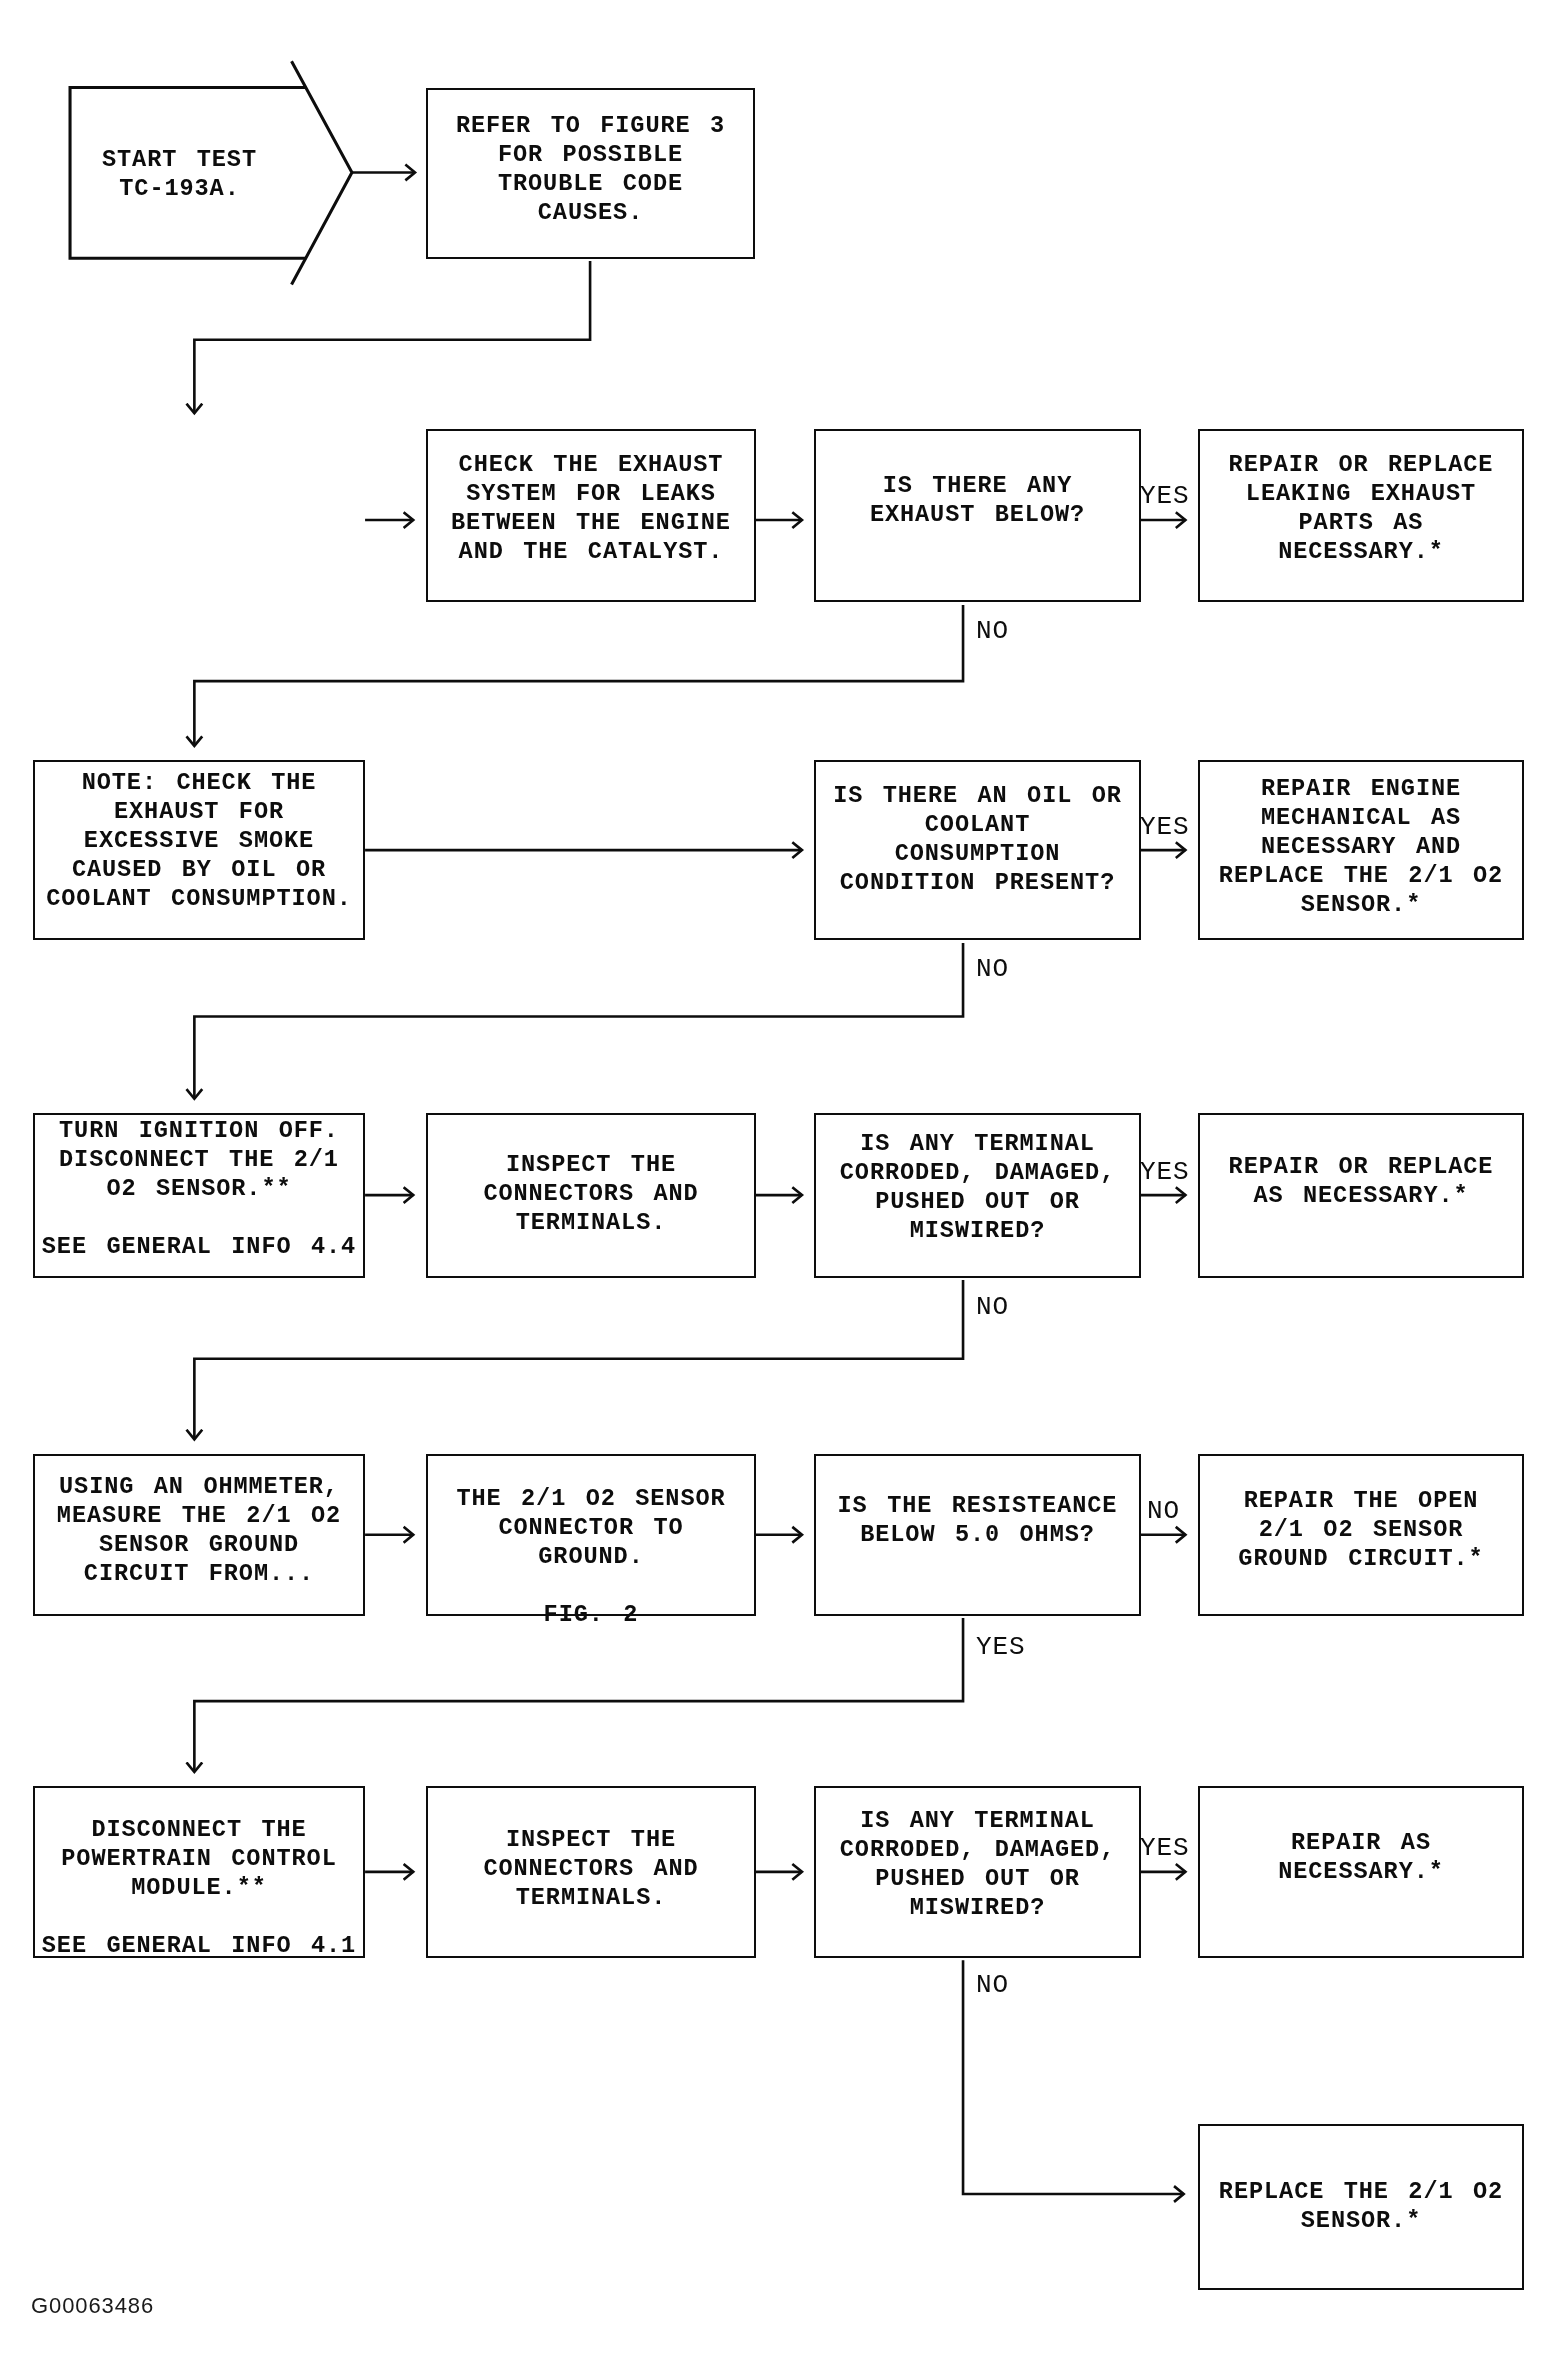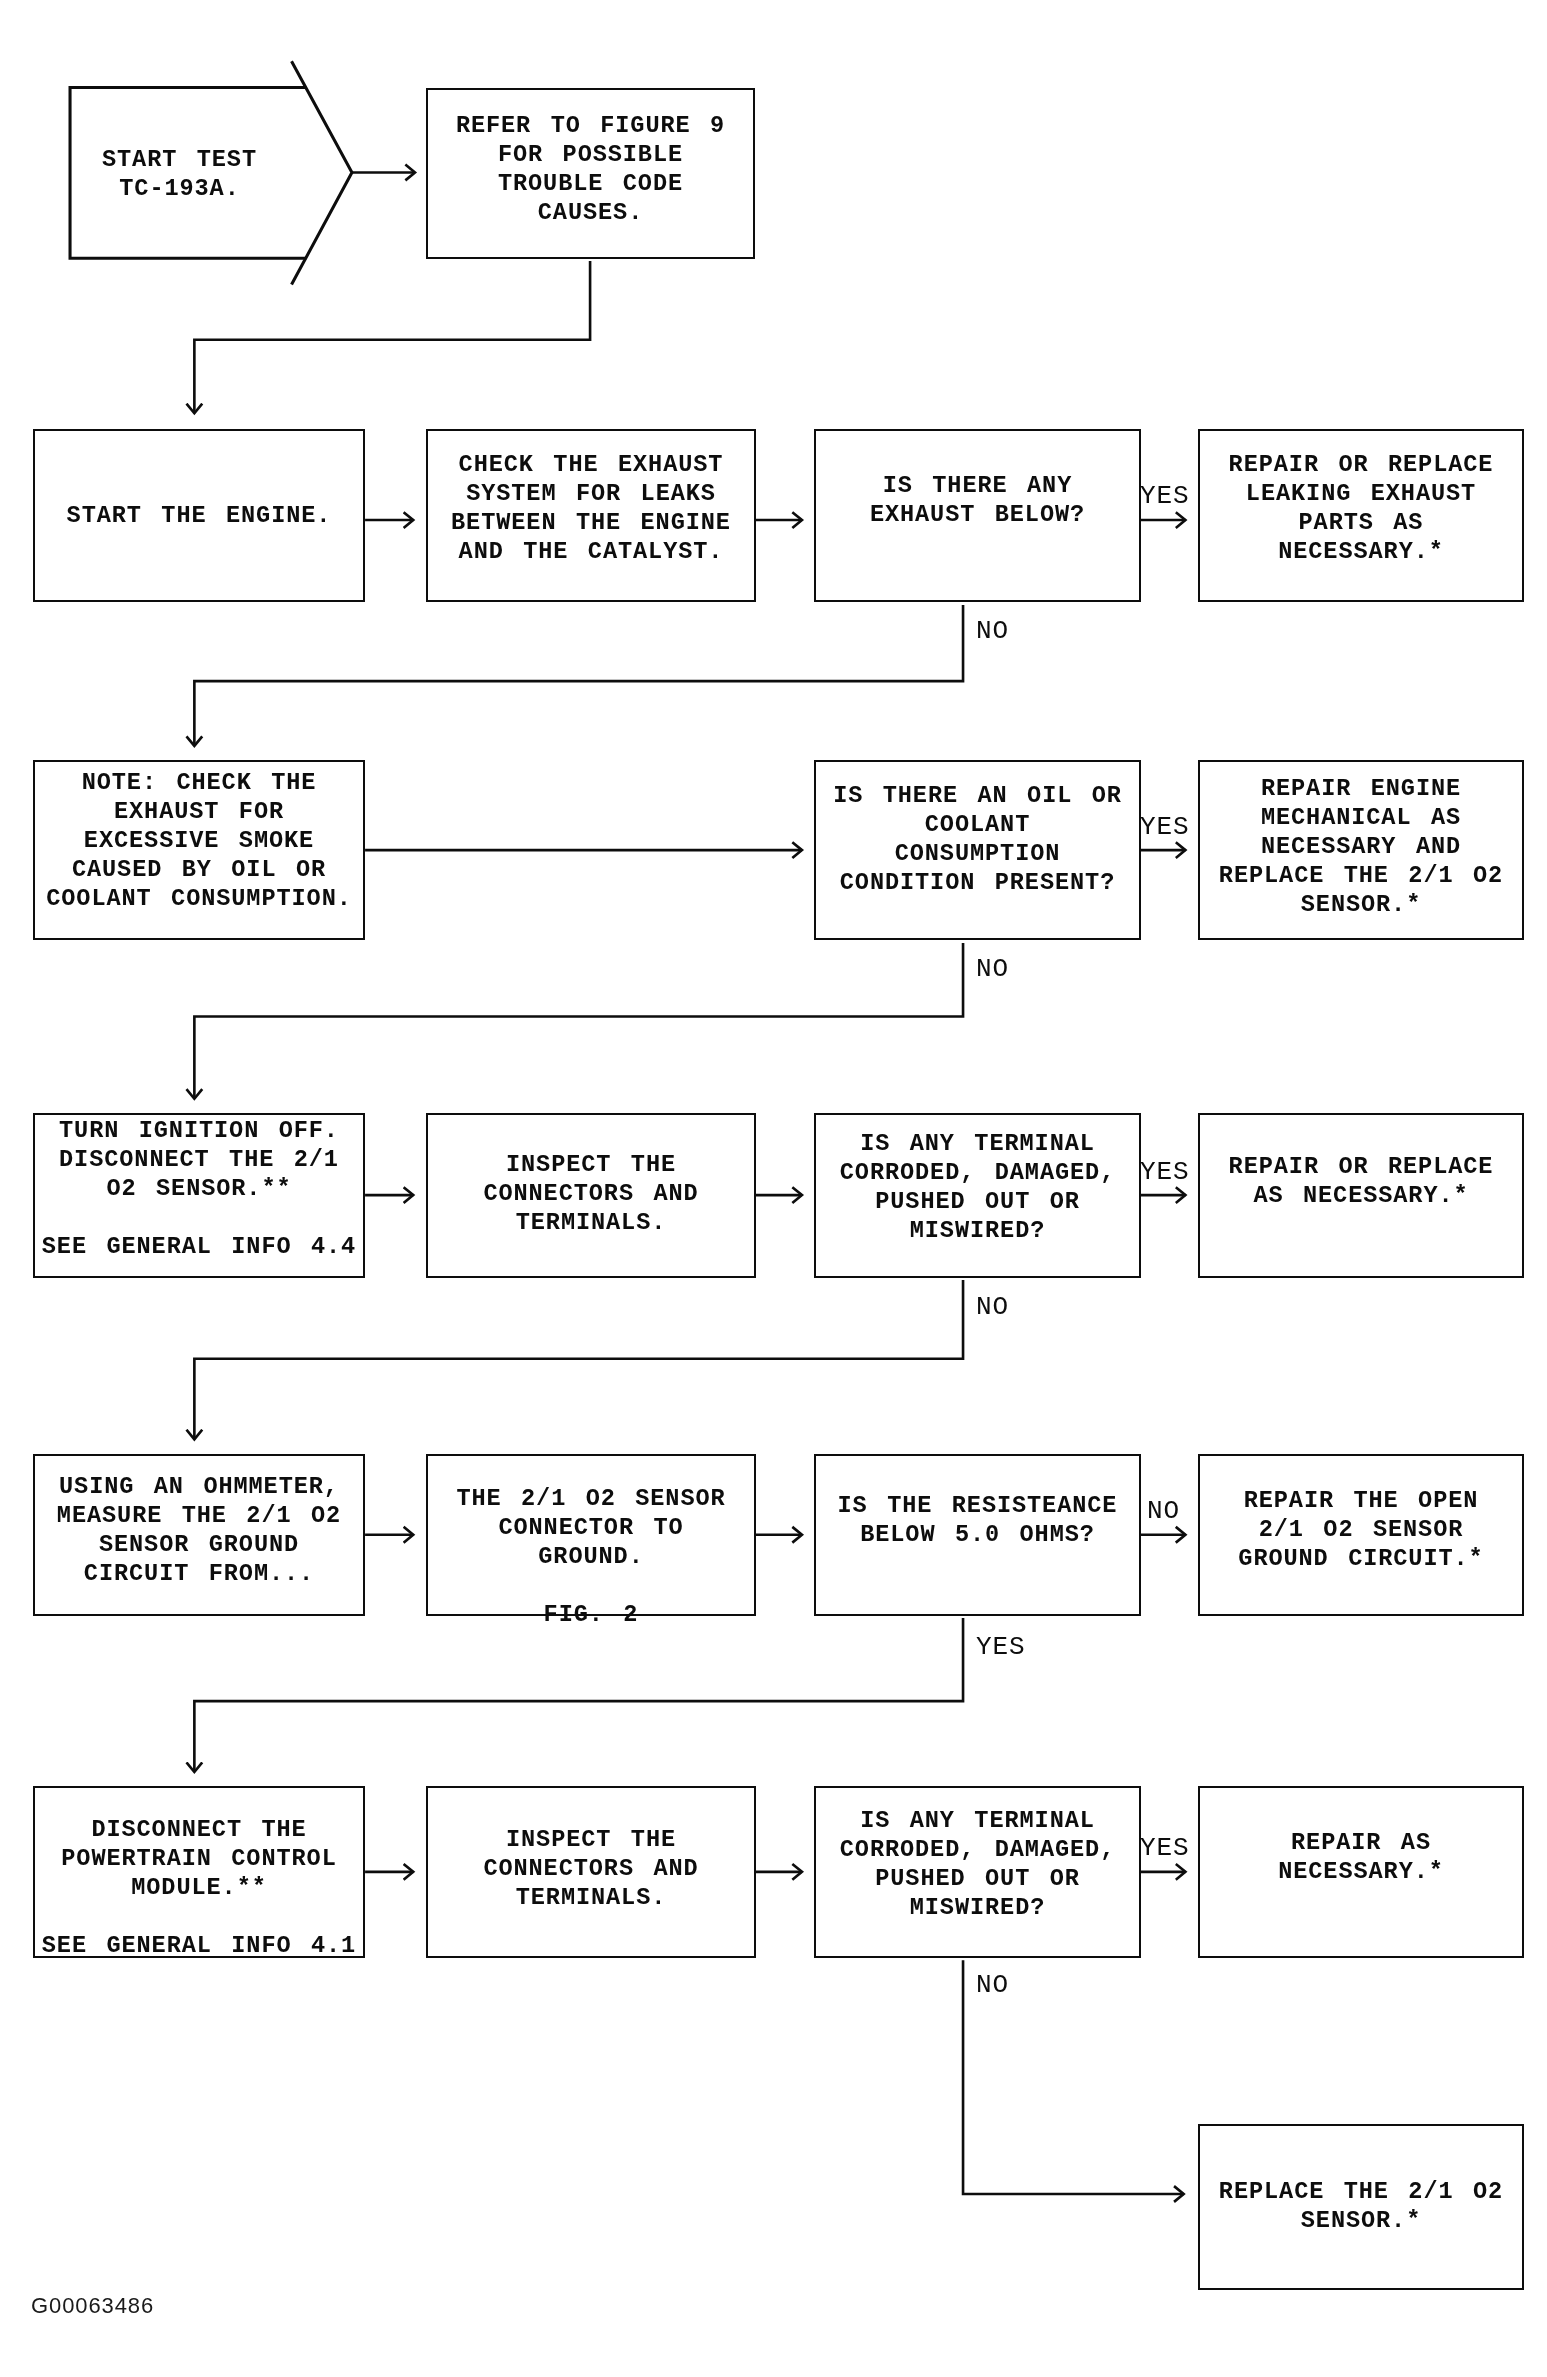--- a/index.html
+++ b/index.html
@@ -86,29 +86,26 @@
     <path d="M863,2138 H916" fill="none" stroke="#0d0d0d" stroke-width="3" marker-end="url(#arr)"></path>
     <path d="M1303,2138 H1354" fill="none" stroke="#0d0d0d" stroke-width="3" marker-end="url(#arr)"></path>
 
     <path d="M1100,2239 V2506 H1352" fill="none" stroke="#0d0d0d" stroke-width="3" marker-end="url(#arr)"></path>
   </svg>
 
   <div class="startText bt" style="left:70px;top:88px;width:219px;height:171px;">START TEST
 TC-193A.</div>
 
   <div class="box" style="left:426px;top:88px;width:329px;height:171px;padding-top:21px;">
-    <div class="bt">REFER TO FIGURE 9
+    <div class="bt">REFER TO FIGURE 3
 FOR POSSIBLE
 TROUBLE CODE
 CAUSES.</div>
   </div>
 
-  <div class="box vc" style="left:33px;top:429px;width:332px;height:173px;">
-    <div class="bt">START THE ENGINE.</div>
-  </div>
   <div class="box" style="left:426px;top:429px;width:330px;height:173px;padding-top:19px;">
     <div class="bt">CHECK THE EXHAUST
 SYSTEM FOR LEAKS
 BETWEEN THE ENGINE
 AND THE CATALYST.</div>
   </div>
   <div class="box" style="left:814px;top:429px;width:327px;height:173px;padding-top:40px;">
     <div class="bt">IS THERE ANY
 EXHAUST BELOW?</div>
   </div>

